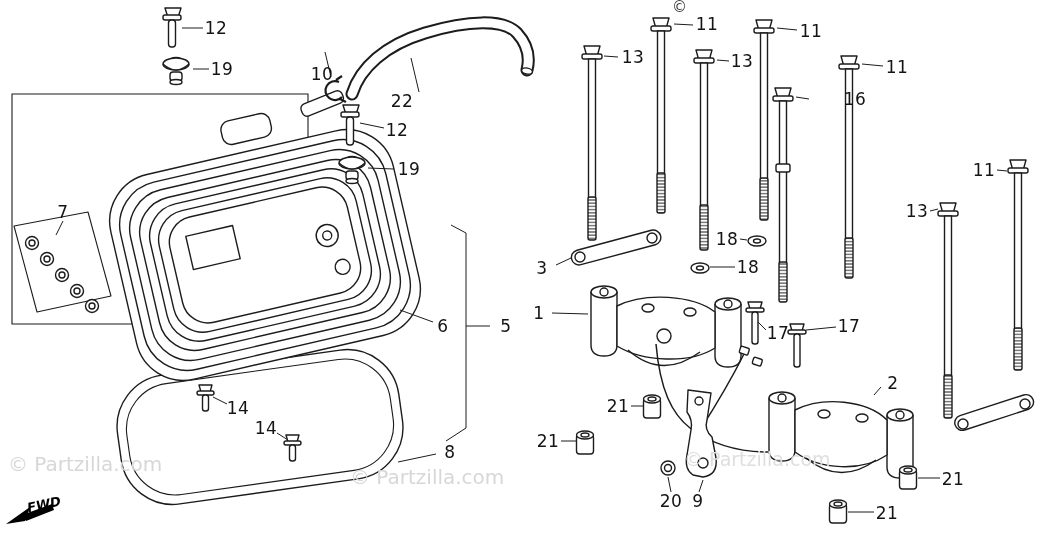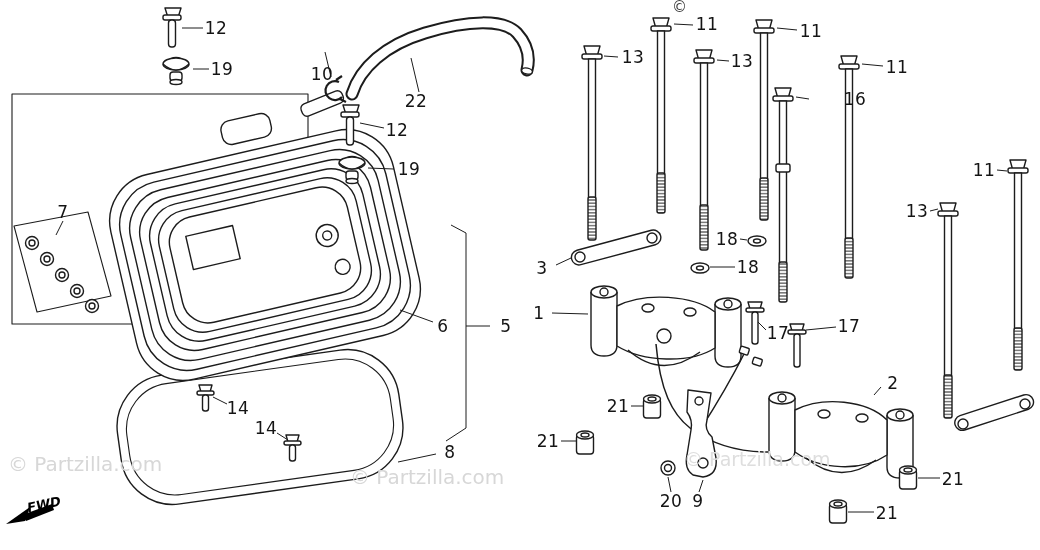--- a/index.html
+++ b/index.html
@@ -302,21 +302,21 @@
       <line x1="940" y1="478" x2="918" y2="478"></line>
       <line x1="874" y1="512" x2="848" y2="512"></line>
     </g>
   </g>
 </svg>
 
 <div style="position:absolute;inset:0;">
       <span class="callout" style="left: 216px; top: 28px;">12</span>
       <span class="callout" style="left: 222px; top: 69px;">19</span>
       <span class="callout" style="left: 322px; top: 42px; margin-top: 32px;">10</span>
-      <span class="callout" style="left: 416px; top: 101px;">22</span>
+      <span class="callout" style="left: 402px; top: 101px;">22</span>
       <span class="callout" style="left: 397px; top: 130px;">12</span>
       <span class="callout" style="left: 409px; top: 169px;">19</span>
       <span class="callout" style="left: 63px; top: 212px;">7</span>
       <span class="callout" style="left: 443px; top: 326px;">6</span>
       <span class="callout" style="left: 506px; top: 326px;">5</span>
       <span class="callout" style="left: 238px; top: 408px;">14</span>
       <span class="callout" style="left: 266px; top: 428px;">14</span>
       <span class="callout" style="left: 450px; top: 452px;">8</span>
       <span class="callout" style="left: 542px; top: 268px;">3</span>
       <span class="callout" style="left: 539px; top: 313px;">1</span>

